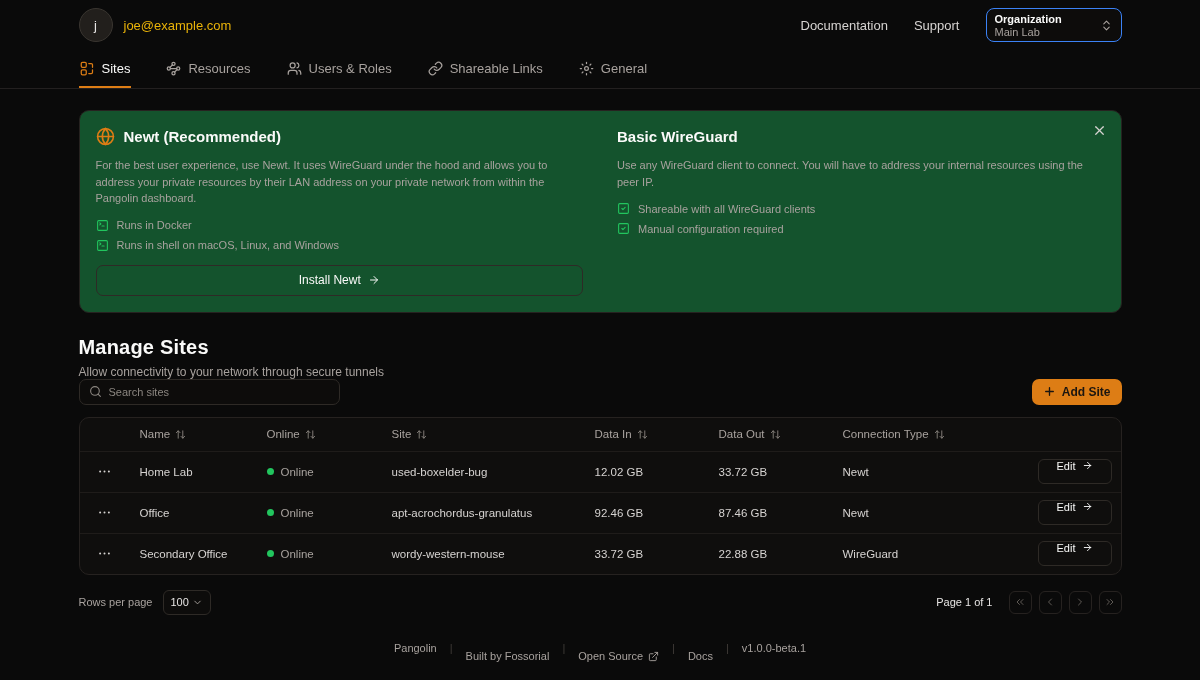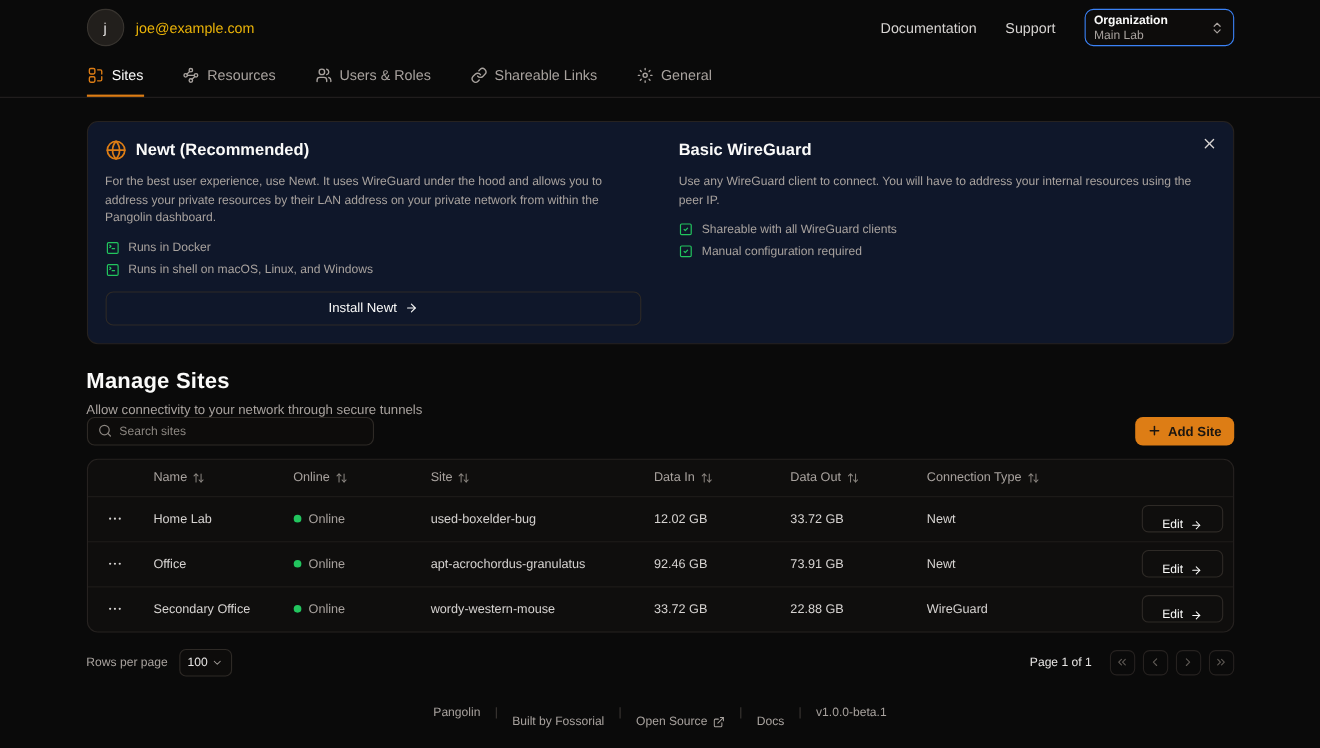--- a/index.html
+++ b/index.html
@@ -37,21 +37,21 @@
   
   .tabs-wrap { border-bottom:1px solid #232020; }
   .tabs { display:flex; gap:34px; height:38px; }
   .tab { display:flex; align-items:center; gap:7px; font-size:13px; color:var(--muted);
          cursor:pointer; border-bottom:2px solid transparent; padding:0 1px; }
   .tab .tab-icon { color:var(--muted); display:flex; }
   .tab.active { color:#fafaf9; border-bottom-color:var(--accent); }
   .tab.active .tab-icon { color:var(--accent); }
 
   
-  .setup-card { position:relative; margin-top:21px; border:1px solid var(--border); background:#0f172a;
+  .setup-card { position:relative; margin-top:21px; border:1px solid var(--border); background:#14532d;
                 border-radius:10px; padding:14px 16px 16px; display:grid; grid-template-columns:1fr 1fr;
                 column-gap:34px; min-height:169px; }
   .col-head { display:flex; align-items:center; gap:9px; height:22px; }
   .globe-icon { color:var(--accent); display:flex; }
   .col-title { font-size:15px; font-weight:600; color:#fafaf9; }
   .col-desc { margin-top:10px; font-size:11px; line-height:1.5; color:var(--muted); max-width:480px; }
   .features { margin-top:12px; display:flex; flex-direction:column; gap:7px; }
   .feature { display:flex; align-items:center; gap:8px; font-size:11px; color:var(--muted); }
   .feature-icon { color:var(--green); display:flex; }
   .install-btn { margin-top:13px; width:100%; height:31px; border:1px solid #2e2a26; background:transparent;
@@ -81,21 +81,21 @@
   .trow { height:41px; border-top:1px solid #1f1c1a; font-size:11.5px; color:#d6d3d1; }
   .cell { padding-left:10px; }
   .cell-menu { padding-left:0; display:flex; justify-content:center; }
   .th { display:flex; align-items:center; gap:5px; cursor:pointer; }
   .sort-icon { color:#8b8680; display:flex; }
   .menu-btn { background:none; border:none; color:#d6d3d1; cursor:pointer; display:flex; padding:4px; }
   .online-cell { display:flex; align-items:center; gap:7px; color:var(--muted); }
   .dot { width:7px; height:7px; border-radius:50%; background:var(--green); flex:none; }
   .edit-cell { display:flex; justify-content:flex-end; padding-right:9px; }
   .edit-btn { height:25px; padding:0 18px; border:1px solid #2e2a26; background:transparent; border-radius:6px;
-              color:#fafaf9; font-size:11px; display:flex; align-items:flex-end; gap:6px; cursor:pointer; }
+              color:#fafaf9; font-size:11px; display:flex; align-items:flex-start; gap:6px; cursor:pointer; }
 
   
   .pager { margin-top:15px; display:flex; align-items:center; justify-content:space-between; }
   .rpp { display:flex; align-items:center; gap:10px; font-size:11px; color:var(--muted); }
   .rpp-select { width:48px; height:25px; border:1px solid #2e2a26; border-radius:6px; display:flex;
                 align-items:center; justify-content:space-between; padding:0 7px; color:#e7e5e4;
                 font-size:11px; cursor:pointer; background:#0d0c0b; }
   .rpp-select .chev { color:var(--muted); display:flex; }
   .page-ctrl { display:flex; align-items:center; gap:7px; }
   .page-status { font-size:11px; color:#e7e5e4; margin-right:9px; }
@@ -413,21 +413,21 @@
             </svg>
         </button>
       </div>
       <div class="cell">Office</div>
       <div class="cell online-cell">
         <span class="dot"></span>
         <span>Online</span>
       </div>
       <div class="cell">apt-acrochordus-granulatus</div>
       <div class="cell">92.46 GB</div>
-      <div class="cell">73.91 GB</div>
+      <div class="cell">87.46 GB</div>
       <div class="cell">Newt</div>
       <div class="cell edit-cell">
         <button class="edit-btn">
           <span>Edit</span>
           <svg width="11" height="11" viewBox="0 0 24 24" fill="none" stroke="currentColor" stroke-width="2" stroke-linecap="round" stroke-linejoin="round">
               <path d="M5 12h14"></path>
               <path d="m12 5 7 7-7 7"></path>
             </svg>
         </button>
       </div>

